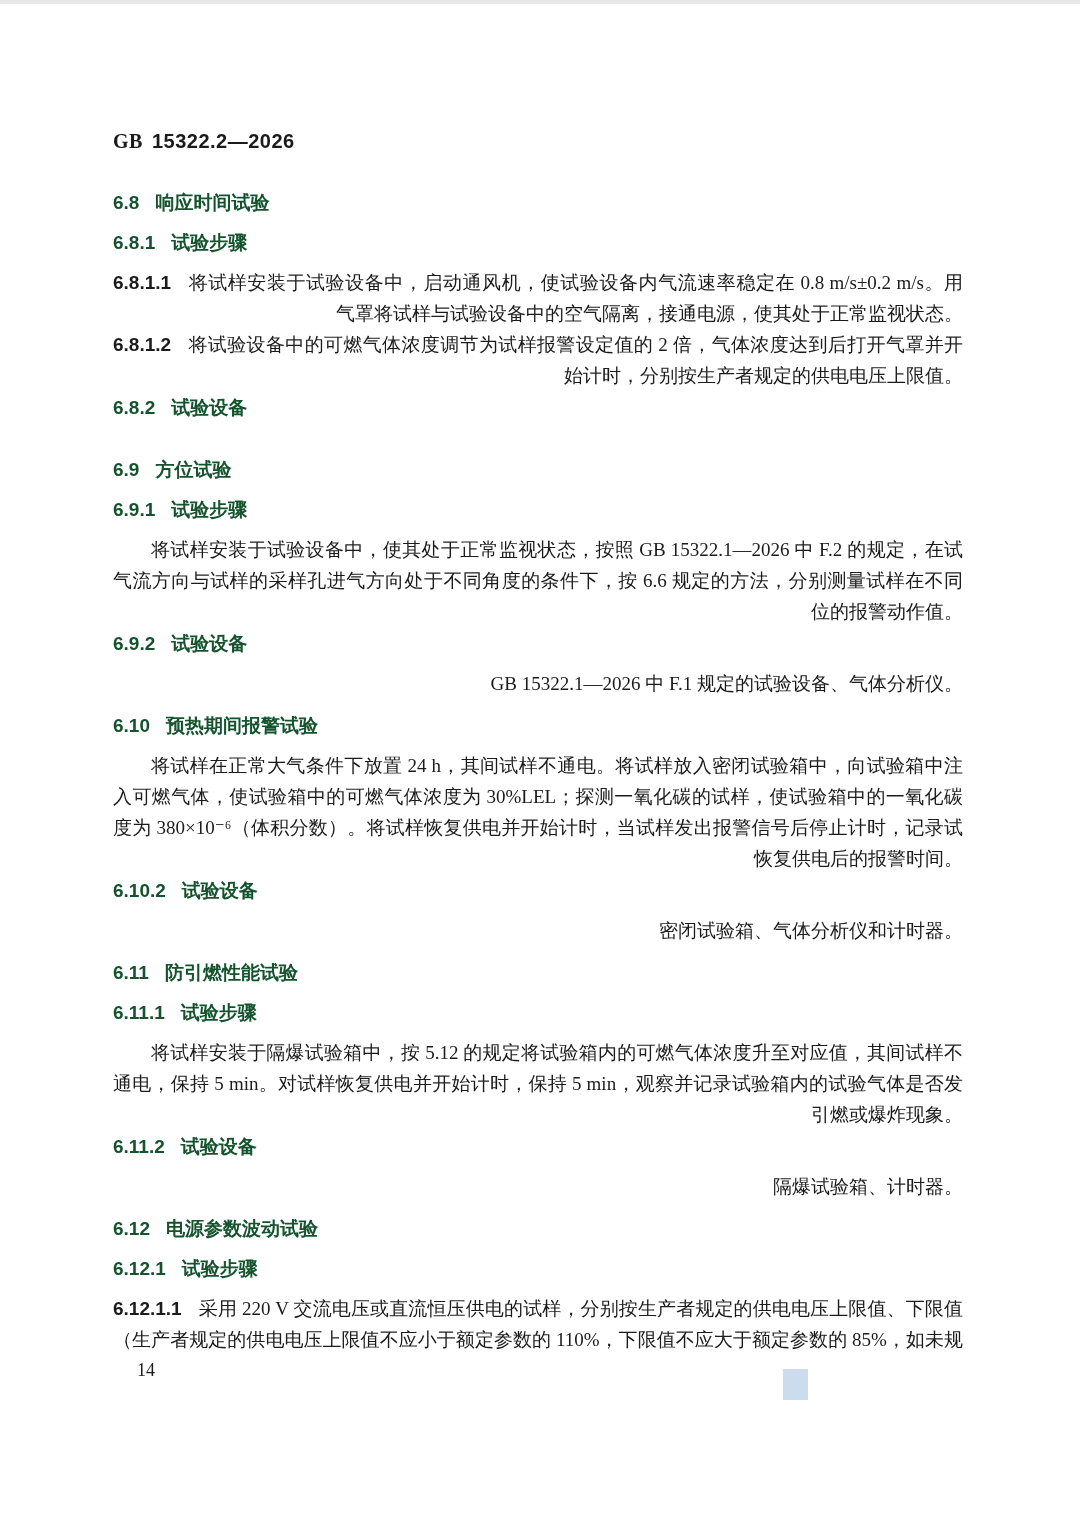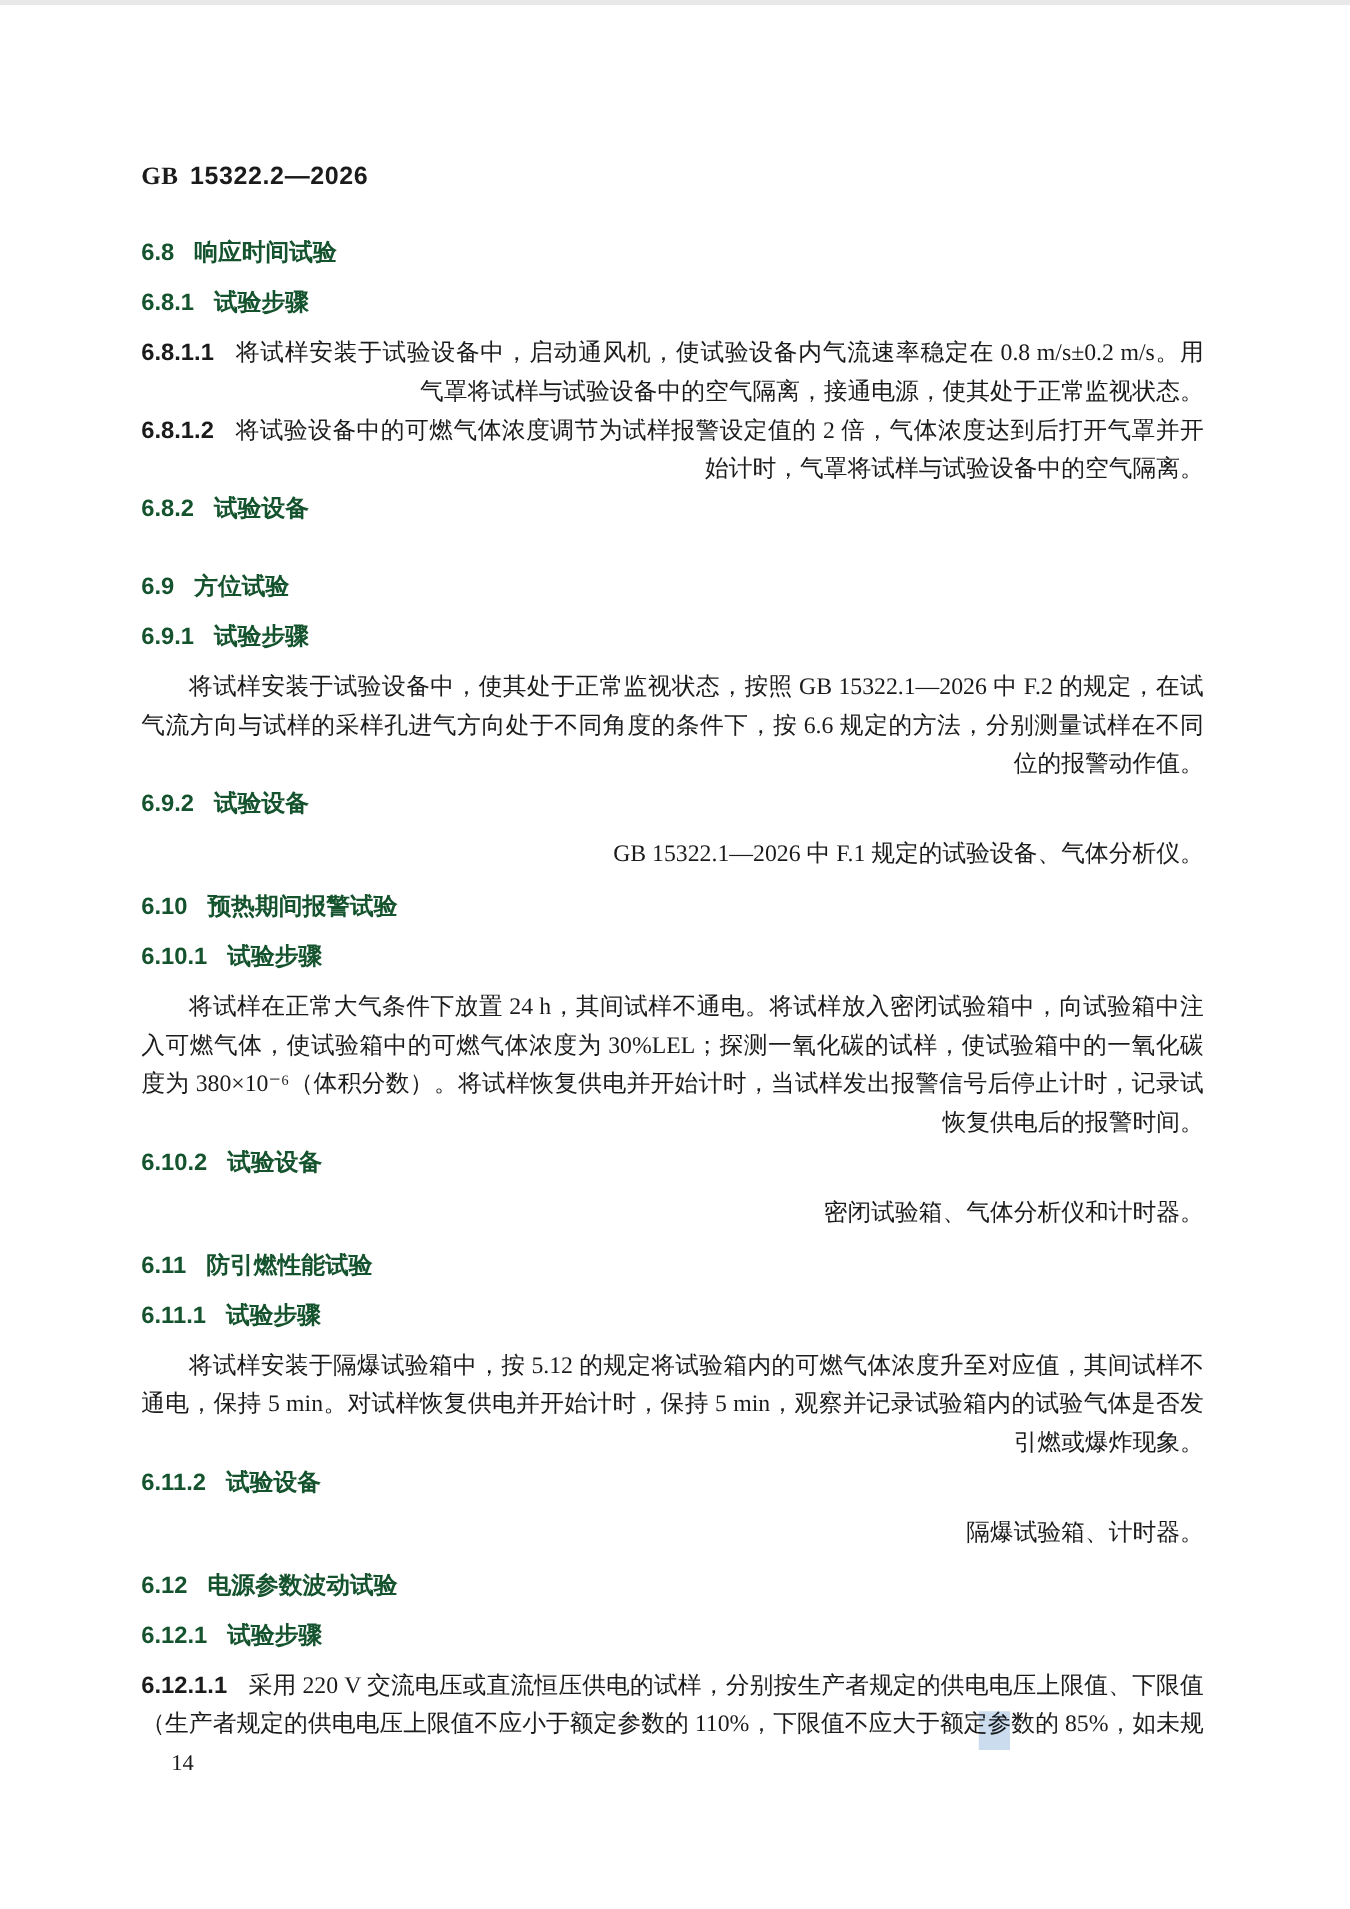--- a/index.html
+++ b/index.html
@@ -89,36 +89,35 @@
     </div>
     <div id="doc-body">
         <div class="h2"><span class="num">6.8</span><span class="ttl">响应时间试验</span></div>
         <div class="h3"><span class="num">6.8.1</span><span class="ttl">试验步骤</span></div>
         <div class="para">
           <div class="pline"><span class="pnum">6.8.1.1</span>将试样安装于试验设备中，启动通风机，使试验设备内气流速率稳定在 0.8 m/s±0.2 m/s。用</div>
           <div class="pline endline">气罩将试样与试验设备中的空气隔离，接通电源，使其处于正常监视状态。</div>
         </div>
         <div class="para">
           <div class="pline"><span class="pnum">6.8.1.2</span>将试验设备中的可燃气体浓度调节为试样报警设定值的 2 倍，气体浓度达到后打开气罩并开</div>
-          <div class="pline endline">始计时，气罩将试样与试验设备中的空气隔离。</div>
+          <div class="pline endline">始计时，分别按生产者规定的供电电压上限值。</div>
         </div>
         <div class="h3"><span class="num">6.8.2</span><span class="ttl">试验设备</span></div>
         <div class="h2"><span class="num">6.9</span><span class="ttl">方位试验</span></div>
         <div class="h3"><span class="num">6.9.1</span><span class="ttl">试验步骤</span></div>
         <div class="para indent">
           <div class="pline">将试样安装于试验设备中，使其处于正常监视状态，按照 GB 15322.1—2026 中 F.2 的规定，在试验</div>
           <div class="pline">气流方向与试样的采样孔进气方向处于不同角度的条件下，按 6.6 规定的方法，分别测量试样在不同方</div>
           <div class="pline endline">位的报警动作值。</div>
         </div>
         <div class="h3"><span class="num">6.9.2</span><span class="ttl">试验设备</span></div>
         <div class="para indent">
           <div class="pline endline">GB 15322.1—2026 中 F.1 规定的试验设备、气体分析仪。</div>
         </div>
         <div class="h2"><span class="num">6.10</span><span class="ttl">预热期间报警试验</span></div>
-        <div class="h3"><span class="num">6.10.1</span><span class="ttl">试验步骤</span></div>
         <div class="para indent">
           <div class="pline">将试样在正常大气条件下放置 24 h，其间试样不通电。将试样放入密闭试验箱中，向试验箱中注</div>
           <div class="pline">入可燃气体，使试验箱中的可燃气体浓度为 30%LEL；探测一氧化碳的试样，使试验箱中的一氧化碳浓</div>
           <div class="pline">度为 380×10⁻⁶（体积分数）。将试样恢复供电并开始计时，当试样发出报警信号后停止计时，记录试样</div>
           <div class="pline endline">恢复供电后的报警时间。</div>
         </div>
         <div class="h3"><span class="num">6.10.2</span><span class="ttl">试验设备</span></div>
         <div class="para indent">
           <div class="pline endline">密闭试验箱、气体分析仪和计时器。</div>
         </div>

